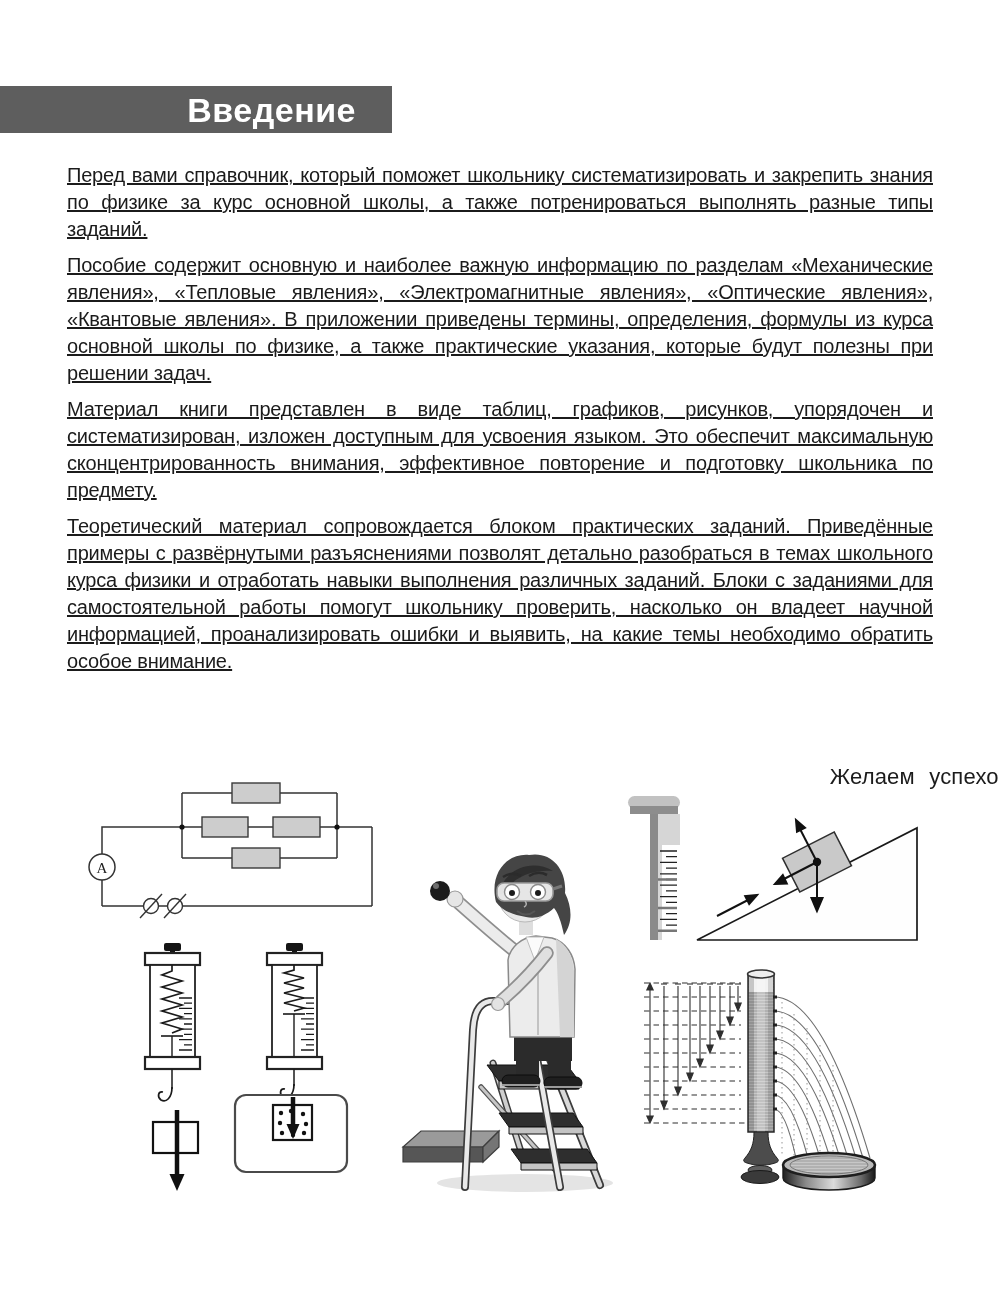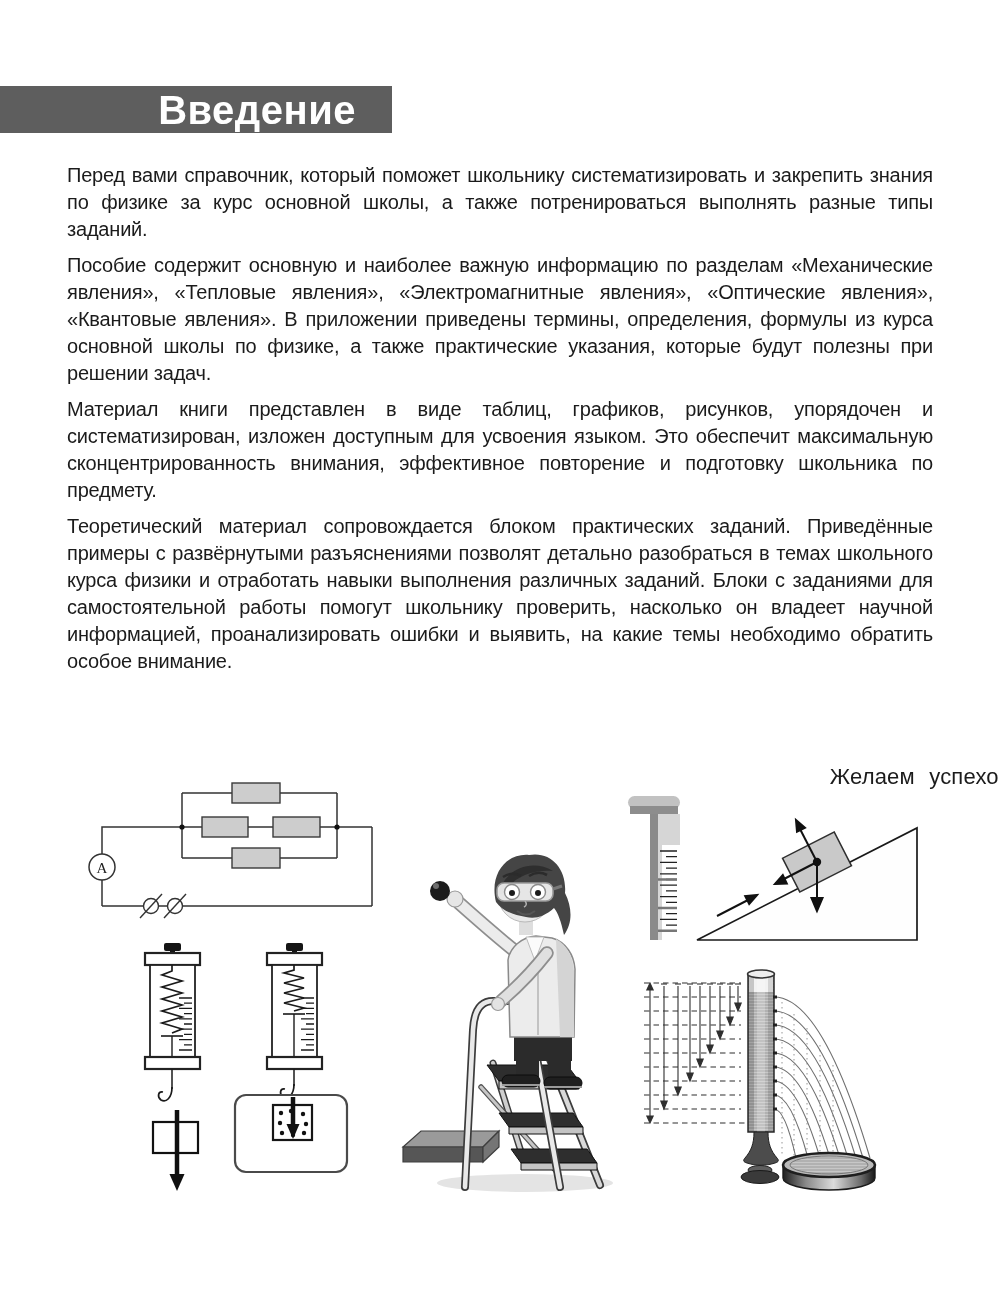--- a/index.html
+++ b/index.html
@@ -1,25 +1,25 @@
 <!DOCTYPE html>
 <html><head>
 <meta charset="utf-8">
 <style>
   html,body{margin:0;padding:0;background:#ffffff;}
   #page{position:relative;width:1000px;height:1312px;background:#ffffff;overflow:hidden;
         font-family:"Liberation Sans",sans-serif;color:#1b1b1b;}
   
   .band{position:absolute;left:0;top:86px;width:392px;height:47px;background:#5e5e5e;
         display:flex;align-items:center;justify-content:flex-end;padding-right:36px;box-sizing:border-box;}
-  .band .title{color:#ffffff;font-size:40px;font-weight:bold;letter-spacing:0.5px;line-height:1;}
+  .band .title{color:#ffffff;font-size:34px;font-weight:bold;letter-spacing:0.5px;line-height:1;}
   
   .bodytext{position:absolute;left:67px;top:162px;width:866px;
             font-size:20px;line-height:27px;text-align:justify;letter-spacing:-0.2px;}
-  .bodytext p{margin:0 0 9px 0;}
+  .bodytext p{margin:0 0 9px 0;text-decoration:underline;}
   .wish{position:absolute;left:17px;top:764px;width:1000px;text-align:right;
         font-size:22px;letter-spacing:0.2px;word-spacing:8px;}
   
   .fig{position:absolute;}
   #fig-circuit{left:85px;top:781px;}
   #fig-dyno{left:130px;top:940px;}
   #fig-kid{left:395px;top:825px;}
   #fig-incline{left:620px;top:785px;}
   #fig-jets{left:630px;top:950px;}
   svg{display:block;}

